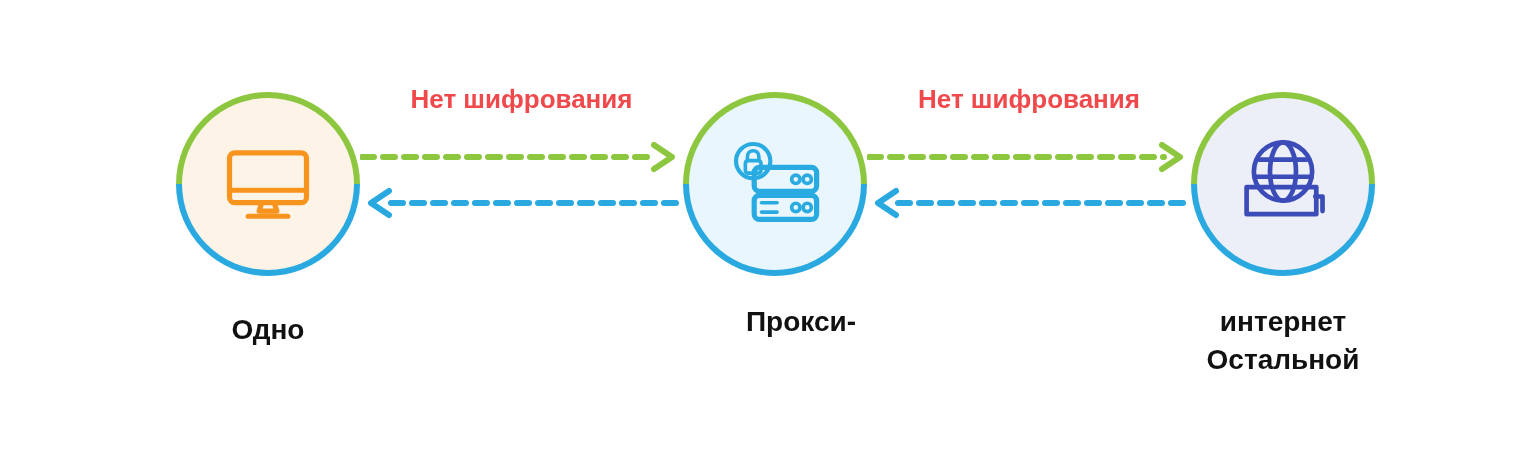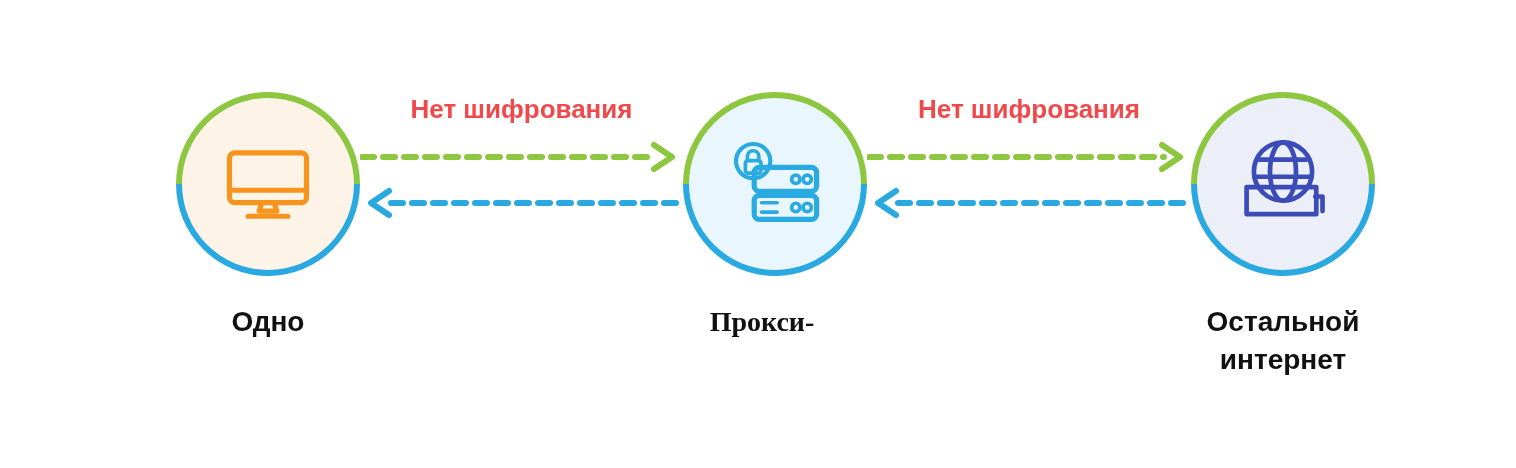--- a/index.html
+++ b/index.html
@@ -57,21 +57,21 @@
     text-align:center;
     font-size:28px;
     font-weight:bold;
     line-height:38px;
     color:var(--label-text);
   }
   .node-label span { display:block; }
 
   .warning {
     position:absolute;
-    top:94px;
+    top:84px;
     text-align:center;
     font-size:26px;
     font-weight:bold;
     color:var(--warning-text);
   }
 
   .arrow { position:absolute; height:34px; }
 
   svg.icon * { stroke-linecap:round; stroke-linejoin:round; fill:none; }
   .app-stroke    { stroke:var(--app-icon); stroke-width:5; }
@@ -102,21 +102,21 @@
   <div class="ring" style="left:176px; top:92px;">
     <div class="circle app">
       <svg class="icon" viewBox="0 0 100 100" width="104" height="104">
         <rect class="app-stroke" x="13" y="20" width="74" height="48" rx="5"></rect>
         <line class="app-stroke" x1="13" y1="56" x2="87" y2="56"></line>
         <path class="app-stroke" d="M44 68 L41.5 76 L58.5 76 L56 68"></path>
         <line class="app-stroke" x1="31" y1="81" x2="69" y2="81"></line>
       </svg>
     </div>
   </div>
-  <div class="node-label" style="left:88px;">
+  <div class="node-label" style="left:88px;margin-top:8px;">
     <span>Одно</span>
   </div>
 
   <div class="warning" style="left:360px; width:323px;">Нет шифрования</div>
   <svg class="arrow" style="left:360px; top:140px;" width="323" height="34" viewBox="0 0 323 34">
     <line class="dash-green" x1="2" y1="17" x2="296" y2="17"></line>
     <polyline class="head-green" points="294,5 312,17 294,29"></polyline>
   </svg>
   <svg class="arrow" style="left:360px; top:186px;" width="323" height="34" viewBox="0 0 323 34">
     <polyline class="head-blue" points="29,5 11,17 29,29"></polyline>
@@ -135,21 +135,21 @@
         <line class="proxy-thin" x1="37" y1="68" x2="52" y2="68"></line>
         <line class="proxy-thin" x1="37" y1="77" x2="52" y2="77"></line>
         <g>
           <circle class="badge" cx="29" cy="28" r="16.5"></circle>
           <path class="proxy-thin" d="M23.5 27.5 v-4 a5.5 5.5 0 0 1 11 0 v4"></path>
           <rect class="proxy-thin" x="21.5" y="27.5" width="15" height="12" rx="2.5"></rect>
         </g>
       </svg>
     </div>
   </div>
-  <div class="node-label" style="left:582px;font-family:Liberation Serif, serif;">
+  <div class="node-label" style="left:621px;">
     <span>Прокси-</span>
   </div>
 
   <div class="warning" style="left:867px; width:324px;">Нет шифрования</div>
   <svg class="arrow" style="left:867px; top:140px;" width="324" height="34" viewBox="0 0 324 34">
     <line class="dash-green" x1="2" y1="17" x2="297" y2="17"></line>
     <polyline class="head-green" points="295,5 313,17 295,29"></polyline>
   </svg>
   <svg class="arrow" style="left:867px; top:186px;" width="324" height="34" viewBox="0 0 324 34">
     <polyline class="head-blue" points="29,5 11,17 29,29"></polyline>
@@ -163,17 +163,17 @@
         <ellipse class="globe-stroke" cx="50" cy="38" rx="12.5" ry="28"></ellipse>
         <line class="globe-stroke" x1="27" y1="26.5" x2="73" y2="26.5"></line>
         <line class="globe-stroke" x1="22.5" y1="43" x2="77.5" y2="43"></line>
         <rect class="wwwbox" x="15" y="53" width="67" height="26"></rect>
         <polyline class="globe-stroke" points="81,62 88,62 88,76"></polyline>
         <text class="wwwtext" x="46" y="71" text-anchor="middle">WWW</text>
       </svg>
     </div>
   </div>
   <div class="node-label" style="left:1103px;">
+    <span>интернет</span>
     <span>Остальной</span>
-    <span>интернет</span>
   </div>
 
 </div>
 
 </body></html>

